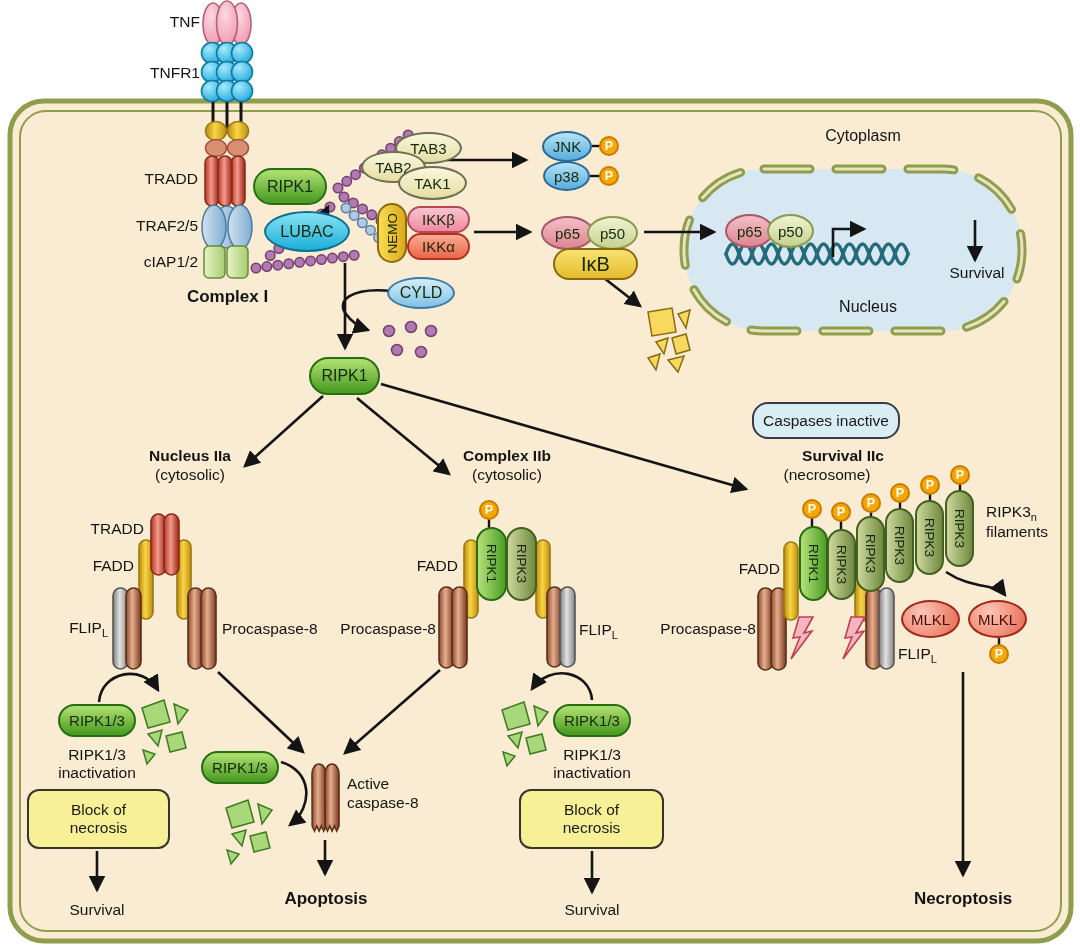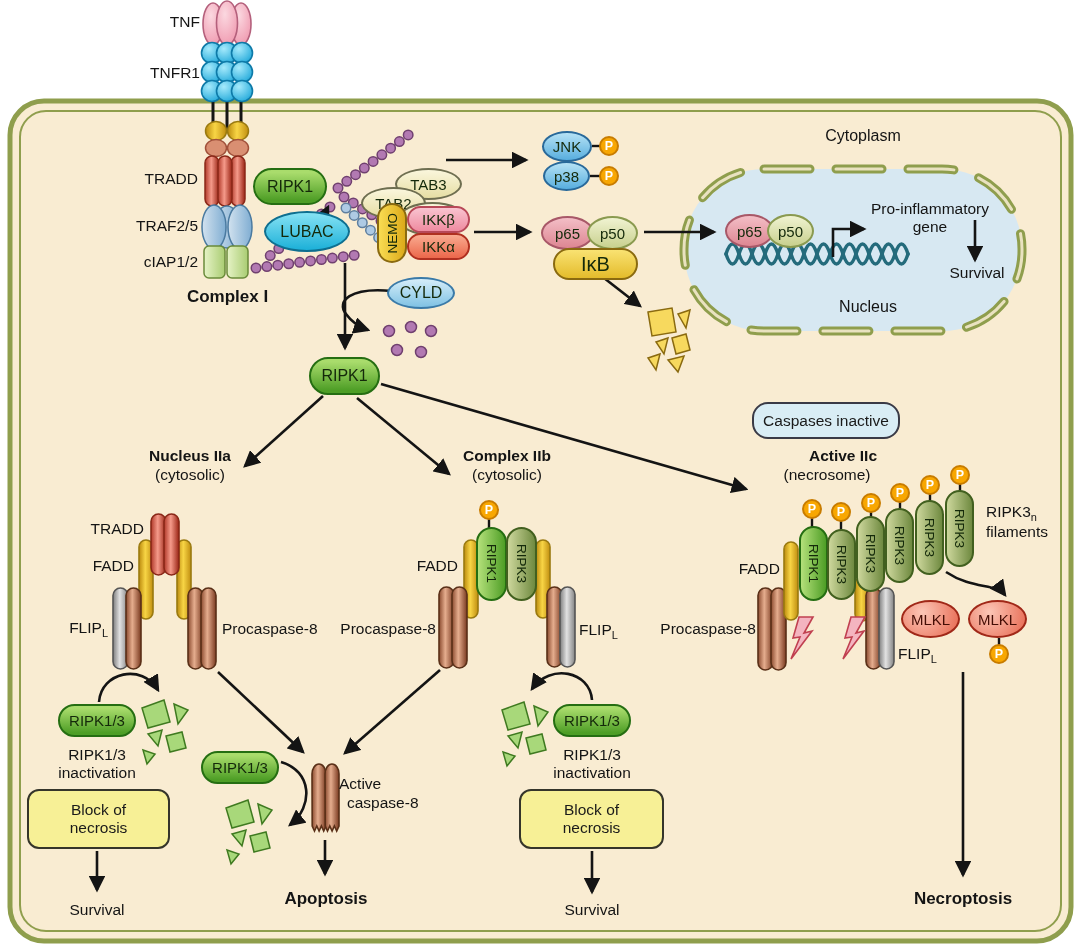--- a/index.html
+++ b/index.html
@@ -10,21 +10,21 @@
   .c { text-align:center; } .r { text-align:right; } .b { font-weight:700; }
   .f17 { font-size:17px; } .f16 { font-size:16px; }
   .lines span { display:block; }
   .pill { position:absolute; display:flex; align-items:center; justify-content:center;
           font-size:15px; color:#14290a; box-sizing:border-box; border-radius:999px; }
   .el { border-radius:50% !important; }
   .green   { background:linear-gradient(180deg,#a9dc6c 8%,#4e9e26 92%); border:2px solid #256e12; }
   .vgreen  { background:linear-gradient(90deg,#b4e07a,#4e9e26); border:2px solid #256e12; }
   .volive  { background:linear-gradient(90deg,#cdd79c,#6f8a40); border:2px solid #42601f; }
   .cyan    { background:linear-gradient(180deg,#86e2f4,#1cb0d8); border:2px solid #0e6f90; }
-  .cream   { background:linear-gradient(180deg,#faf6dc,#e6dea4); border:2px solid #6e6e50;margin-top:36px; }
+  .cream   { background:linear-gradient(180deg,#faf6dc,#e6dea4); border:2px solid #6e6e50; }
   .blue    { background:linear-gradient(180deg,#b6e2f5,#58aede); border:2px solid #29699a; }
   .gold    { background:linear-gradient(90deg,#f9dc52,#dcaa1a); border:2px solid #8a6a10; }
   .goldh   { background:linear-gradient(180deg,#f9e272,#e4bc2c); border:2px solid #8a6a10; }
   .pinkk   { background:linear-gradient(180deg,#f9c4d0,#ee8ba0); border:2px solid #b84858; }
   .salmonk { background:linear-gradient(180deg,#f9ab90,#eb674b); border:2px solid #b03020; }
   .rose    { background:linear-gradient(180deg,#f3bec6,#dd8692); border:2px solid #a85868; }
   .palegrn { background:linear-gradient(180deg,#f0f3d1,#c8d08e); border:2px solid #8a9a50; }
   .lblue   { background:linear-gradient(180deg,#d5edf9,#80c2e4); border:2px solid #3a7aa8; }
   .mlkl    { background:radial-gradient(circle at 35% 30%,#fcc6b6,#e6654d); border:2px solid #a02818; color:#450d05; }
   .pcirc   { background:#f8a702; border:2px solid #c87c00; color:#fff; font-weight:700; font-size:12.5px; }
@@ -307,33 +307,29 @@
 <div class="pill palegrn el" style="left:587px;top:216px;width:51px;height:34px">p50</div>
 <div class="pill goldh" style="left:553px;top:248px;width:85px;height:32px;font-size:20px">IκB</div>
 
 <div class="pill lblue el" style="left:387px;top:277px;width:68px;height:32px;font-size:16px">CYLD</div>
 <div class="pill green" style="left:309px;top:357px;width:71px;height:38px;font-size:16px">RIPK1</div>
 
 <div class="lbl c f16" style="left:803px;top:127px;width:120px">Cytoplasm</div>
 <div class="lbl c f16" style="left:808px;top:298px;width:120px">Nucleus</div>
 <div class="pill rose el" style="left:725px;top:214px;width:49px;height:34px">p65</div>
 <div class="pill palegrn el" style="left:767px;top:214px;width:47px;height:34px">p50</div>
-<div class="lbl c lines" style="left:860px;top:200px;width:140px">
-  <span>Pro-inflammatory</span>
-  <span>gene</span>
-</div>
 <div class="lbl c" style="left:917px;top:264px;width:120px">Survival</div>
 
 <div class="boxy caspbox" style="left:752px;top:402px;width:148px;height:37px">Caspases inactive</div>
 
 <div class="lbl c b" style="left:110px;top:447px;width:160px">Nucleus IIa</div>
 <div class="lbl c" style="left:110px;top:466px;width:160px">(cytosolic)</div>
 <div class="lbl c b" style="left:427px;top:447px;width:160px">Complex IIb</div>
 <div class="lbl c" style="left:427px;top:466px;width:160px">(cytosolic)</div>
-<div class="lbl c b" style="left:763px;top:447px;width:160px">Active IIc</div>
+<div class="lbl c b" style="left:763px;top:447px;width:160px">Survival IIc</div>
 <div class="lbl c" style="left:747px;top:466px;width:160px">(necrosome)</div>
 
 <div class="lbl r" style="left:60px;top:520px;width:84px">TRADD</div>
 <div class="lbl r" style="left:50px;top:557px;width:84px">FADD</div>
 <div class="lbl r" style="left:26px;top:619px;width:82px"><span>FLIP</span><sub>L</sub></div>
 <div class="lbl" style="left:222px;top:620px;width:120px">Procaspase-8</div>
 <div class="pill green" style="left:58px;top:704px;width:78px;height:33px">RIPK1/3</div>
 <div class="lbl c" style="left:37px;top:746px;width:120px">RIPK1/3</div>
 <div class="lbl c" style="left:37px;top:764px;width:120px">inactivation</div>
 <div class="boxy blockbox" style="left:27px;top:789px;width:143px;height:60px">
@@ -393,17 +389,17 @@
 <div class="lbl" style="left:986px;top:503px"><span>RIPK3</span><sub>n</sub></div>
 <div class="lbl" style="left:986px;top:523px">filaments</div>
 <div class="lbl" style="left:898px;top:645px;width:80px"><span>FLIP</span><sub>L</sub></div>
 
 <div class="pill mlkl el" style="left:901px;top:600px;width:59px;height:38px">MLKL</div>
 <div class="pill mlkl el" style="left:968px;top:600px;width:59px;height:38px">MLKL</div>
 <div class="pill pcirc el" style="left:989px;top:644px;width:20px;height:20px">P</div>
 <div class="lbl c b f17" style="left:893px;top:889px;width:140px">Necroptosis</div>
 
 <div class="pill green" style="left:201px;top:751px;width:78px;height:33px">RIPK1/3</div>
-<div class="lbl" style="left:339px;top:775px">Active</div>
+<div class="lbl" style="left:347px;top:775px">Active</div>
 <div class="lbl" style="left:347px;top:794px">caspase-8</div>
 <div class="lbl c b f17" style="left:256px;top:889px;width:140px">Apoptosis</div>
 
 </div>
 
 </body></html>

